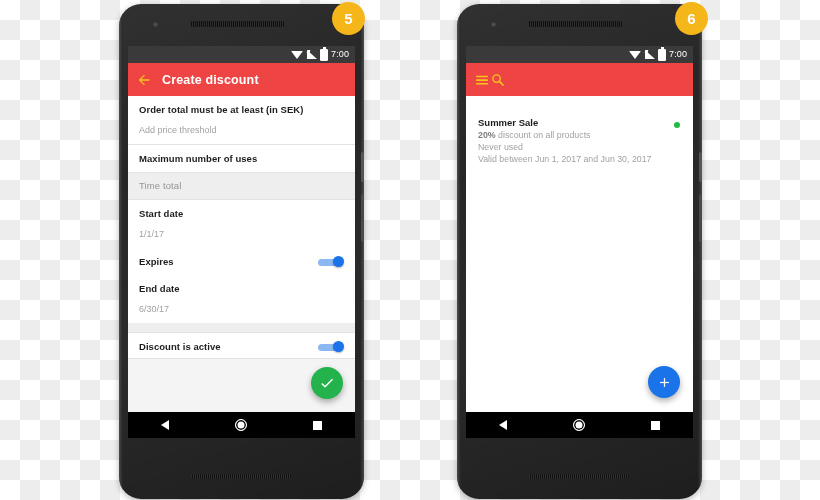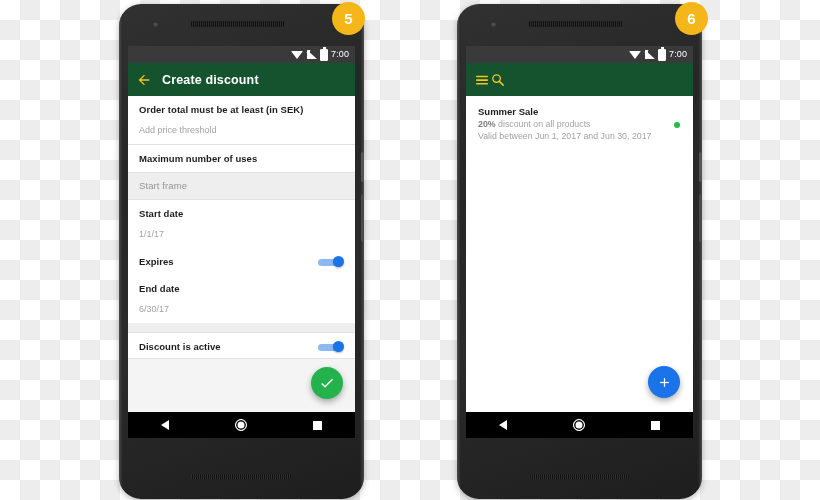--- a/index.html
+++ b/index.html
@@ -188,21 +188,21 @@
   .sb-time {
     color: #ffffff;
     font-size: 9px;
     letter-spacing: .1px;
     line-height: 1;
   }
 
   
   .appbar {
     height: 33px;
-    background: #14532d;
+    background: #ef4444;
     display: flex;
     align-items: center;
     padding: 0 8px;
     flex: none;
   }
   .appbar-title {
     color: #ffffff;
     font-size: 12.5px;
     font-weight: 600;
     letter-spacing: .15px;
@@ -328,20 +328,21 @@
   
   .disc-item {
     padding: 9px 12px 9px 12px;
     position: relative;
   }
   .disc-title {
     font-size: 9.5px;
     font-weight: 700;
     color: #1d1d1d;
     line-height: 13px;
+    margin-top: 11px;
   }
   .disc-line {
     font-size: 8.8px;
     color: #a2a2a2;
     line-height: 12px;
   }
   .disc-line b { color: #7d7d7d; font-weight: 700; }
   .status-dot {
     position: absolute;
     right: 13px;
@@ -441,21 +442,21 @@
           <div class="row-title">Order total must be at least (in SEK)</div>
           <div class="row-sub">Add price threshold</div>
         </div>
         <div class="divider"></div>
 
         <div class="list-row">
           <div class="row-title">Maximum number of uses</div>
         </div>
         <div class="divider"></div>
 
-        <div class="section-header">Start frame</div>
+        <div class="section-header">Time total</div>
         <div class="divider"></div>
 
         <div class="list-row">
           <div class="row-title">Start date</div>
           <div class="row-sub">1/1/17</div>
         </div>
 
         <div class="list-row row-flex">
           <span class="row-title">Expires</span>
           <span class="switch">
@@ -542,20 +543,21 @@
         </span>
       </div>
 
       <div class="content">
 
         <div class="disc-item">
           <div class="disc-title">Summer Sale</div>
           <div class="disc-line">
             <b>20%</b><span> discount on all products</span>
           </div>
+          <div class="disc-line">Never used</div>
           <div class="disc-line">Valid between Jun 1, 2017 and Jun 30, 2017</div>
           <span class="status-dot"></span>
         </div>
 
         <div class="fab fab-blue">
           <svg viewBox="0 0 24 24" width="15" height="15">
             <path d="M11 5h2v14h-2z" fill="#ffffff"></path>
             <path d="M5 11h14v2H5z" fill="#ffffff"></path>
           </svg>
         </div>

